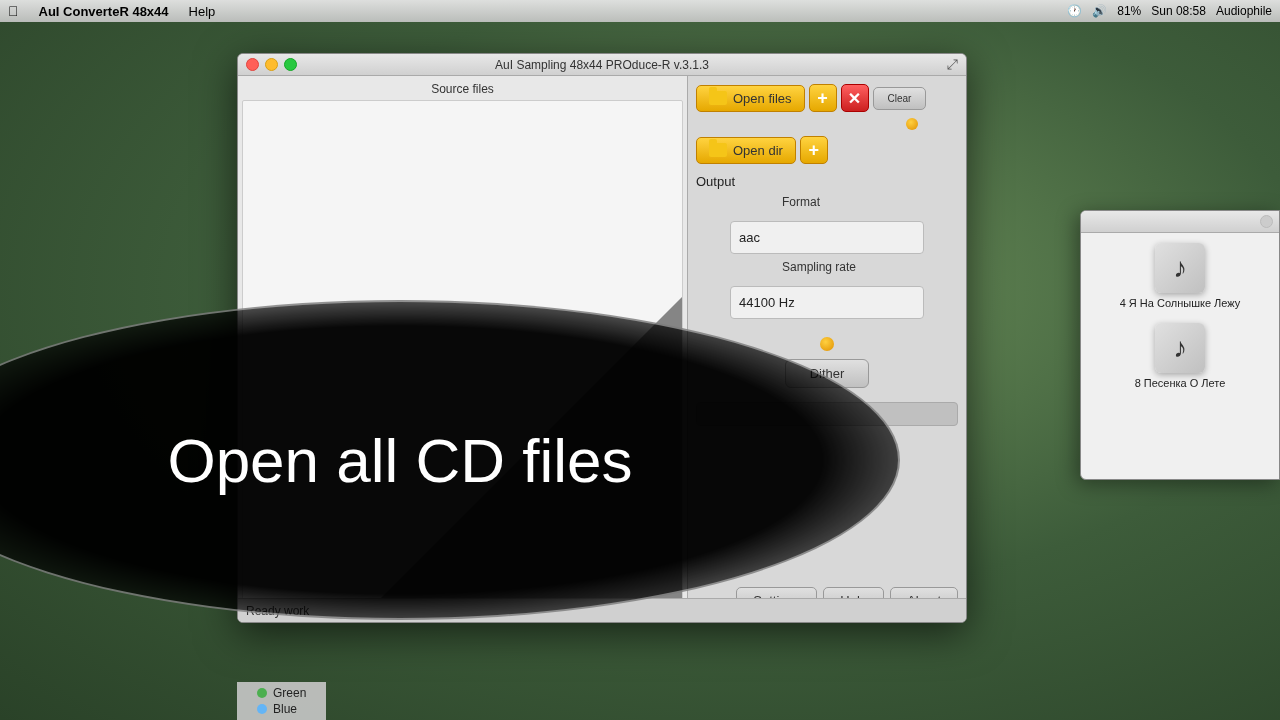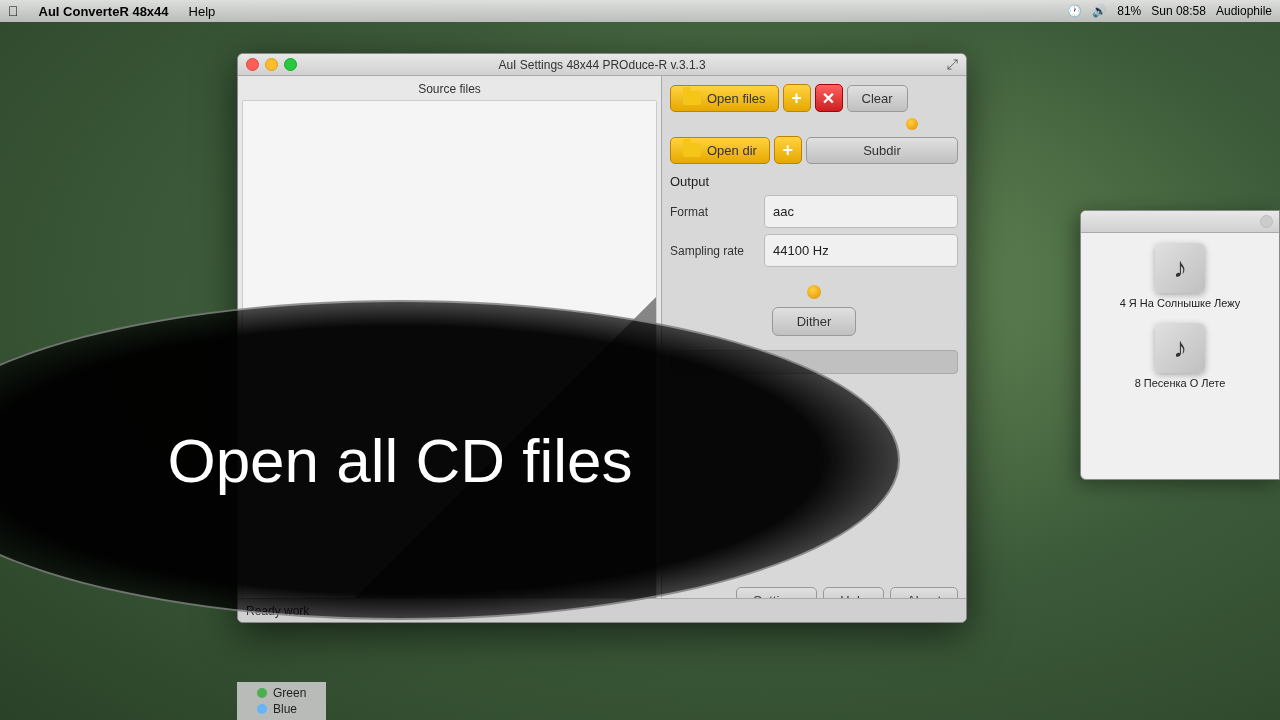--- a/index.html
+++ b/index.html
@@ -223,21 +223,21 @@
       align-items: center;
       justify-content: center;
       color: #fff;
       font-weight: bold;
     }
     .btn-clear {
       background: linear-gradient(to bottom, #e0e0e0, #c0c0c0);
       border: 1px solid #999;
       border-radius: 5px;
       padding: 5px 14px;
-      font-size: 13px;
+      font-size: 10px;
       cursor: pointer;
       color: #333;
     }
     .btn-subdir {
       background: linear-gradient(to bottom, #e0e0e0, #c0c0c0);
       border: 1px solid #999;
       border-radius: 5px;
       padding: 5px 14px;
       font-size: 13px;
       cursor: pointer;
@@ -261,21 +261,22 @@
     .output-label {
       font-size: 13px;
       font-weight: 500;
       color: #222;
       margin-bottom: 6px;
     }
     .field-row {
       display: flex;
       align-items: center;
       margin-bottom: 6px;
-      gap: 4px;
+      gap: 12px;
+      flex-direction: column;
     }
     .field-label {
       font-size: 12px;
       color: #333;
       width: 90px;
     }
     .field-input {
       flex: 1;
       background: #f0f0f0;
       border: 1px solid #bbb;
@@ -482,21 +483,21 @@
   </div>
 
   <div class="app-window">
 
     <div class="title-bar">
       <div class="traffic-lights">
         <div class="traffic-light close"></div>
         <div class="traffic-light minimize"></div>
         <div class="traffic-light maximize"></div>
       </div>
-      <span class="title-text">AuI Settings 48x44 PROduce-R v.3.1.3</span>
+      <span class="title-text">AuI Sampling 48x44 PROduce-R v.3.1.3</span>
       <span class="expand-btn">⤢</span>
     </div>
 
     <div class="window-content">
 
       <div class="left-panel">
         <span class="panel-label">Source files</span>
         <div class="source-area">
           <div class="triangle-shape"></div>
         </div>
@@ -517,21 +518,20 @@
         <div style="display:flex; justify-content:flex-end; padding-right: 40px;">
           <div class="dot-indicator"></div>
         </div>
 
         <div class="btn-row">
           <button class="btn-yellow">
             <span class="folder-icon"></span>
             <span>Open dir</span>
           </button>
           <button class="btn-plus">+</button>
-          <button class="btn-subdir">Subdir</button>
         </div>
 
         <div class="output-section">
           <div class="output-label">Output</div>
 
           <div class="field-row">
             <span class="field-label">Format</span>
             <input class="field-input" readonly="" value="aac" style="">
           </div>
 

